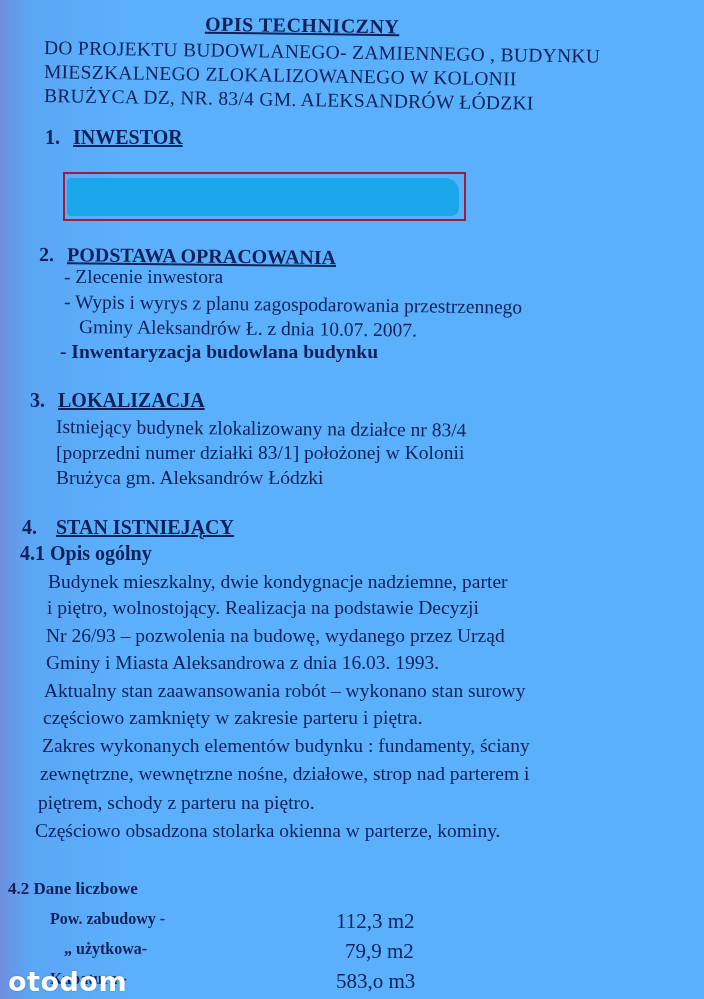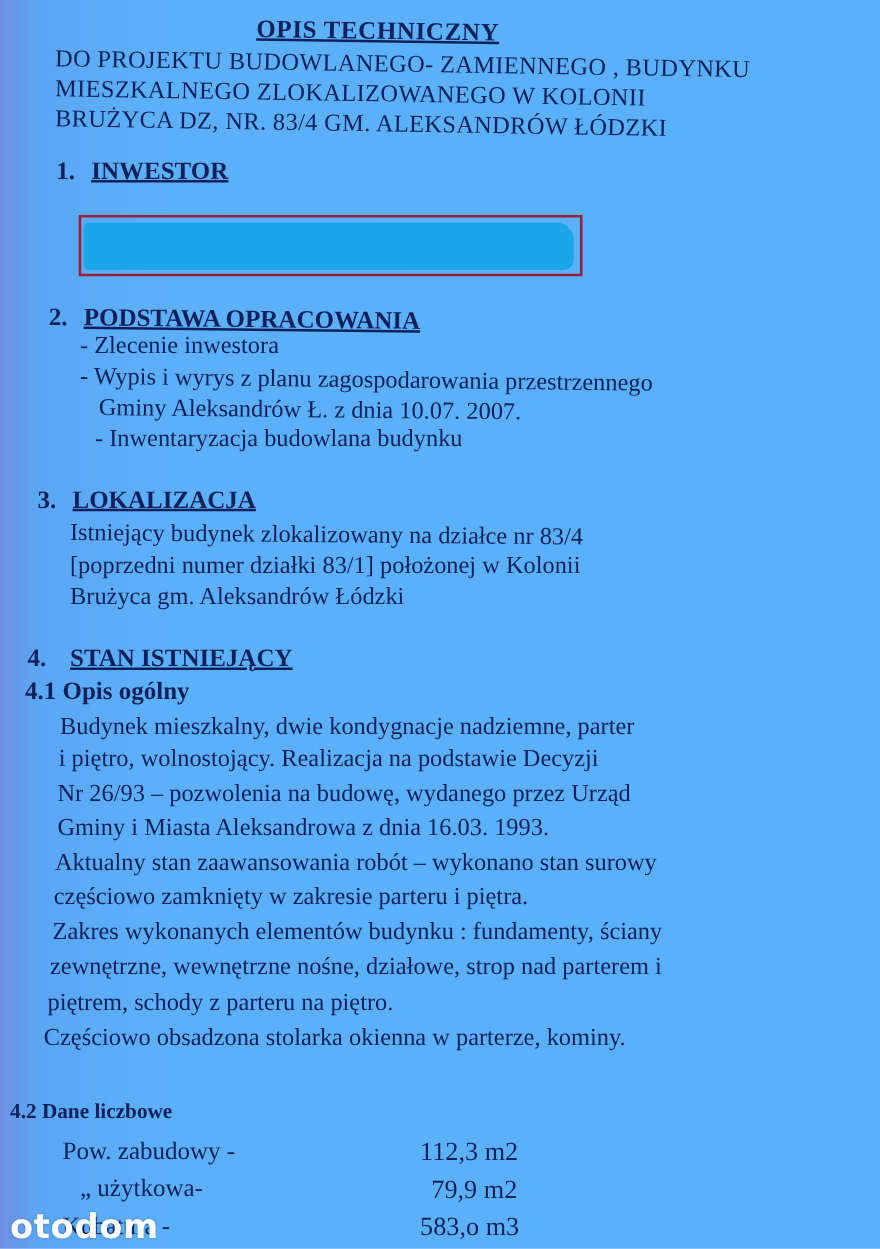--- a/index.html
+++ b/index.html
@@ -20,21 +20,21 @@
   .h u { text-decoration:underline; }
   .b { font-size:19.5px; }
   .redact {
     position:absolute; left:63px; top:172px; width:403px; height:49px;
     border:2px solid #9a1d3a; box-sizing:border-box;
   }
   .redact-fill {
     position:absolute; left:2px; top:4px; width:392px; height:38px;
     background:#1aa6e8; border-radius:4px 14px 8px 4px;
   }
-  .num { font-size:20px; font-weight:normal; }
+  .num { font-size:16px; font-weight:bold; }
   .val { font-size:21px; }
   .logo {
     position:absolute; left:8px; top:966px; font-family:"DejaVu Sans", sans-serif;
     font-size:27px; font-weight:bold; color:#ffffff; letter-spacing:0.5px;
     text-shadow:0 0 2px rgba(0,0,0,0.25);
   }
 </style>
 </head>
 <body>
 
@@ -53,21 +53,21 @@
     <div class="redact-fill"></div>
   </div>
 
   <div class="t h" style="left:39px; top:243px; transform:rotate(0.6deg); transform-origin:left;">
     <span>2.</span>
     <u style="margin-left:8px;">PODSTAWA  OPRACOWANIA</u>
   </div>
   <div class="t b" style="left:64px; top:266px;">- Zlecenie  inwestora</div>
   <div class="t b" style="left:64px; top:291px; transform:rotate(0.7deg); transform-origin:left;">- Wypis  i  wyrys  z  planu  zagospodarowania  przestrzennego</div>
   <div class="t b" style="left:79px; top:316px; transform:rotate(0.6deg); transform-origin:left;">Gminy  Aleksandrów  Ł. z  dnia  10.07. 2007.</div>
-  <div class="t b" style="left:76px; top:341px;">- Inwentaryzacja  budowlana  budynku</div>
+  <div class="t b" style="left:60px; top:341px;font-weight:bold;">- Inwentaryzacja  budowlana  budynku</div>
 
   <div class="t h" style="left:30px; top:389px;">
     <span>3.</span>
     <u style="margin-left:8px;">LOKALIZACJA</u>
   </div>
   <div class="t b" style="left:56px; top:416px; transform:rotate(0.5deg); transform-origin:left;">Istniejący  budynek  zlokalizowany  na  działce  nr 83/4</div>
   <div class="t b" style="left:56px; top:442px;">[poprzedni  numer  działki  83/1]  położonej  w  Kolonii</div>
   <div class="t b" style="left:56px; top:467px;">Brużyca  gm. Aleksandrów  Łódzki</div>
 
   <div class="t h" style="left:22px; top:516px;">

